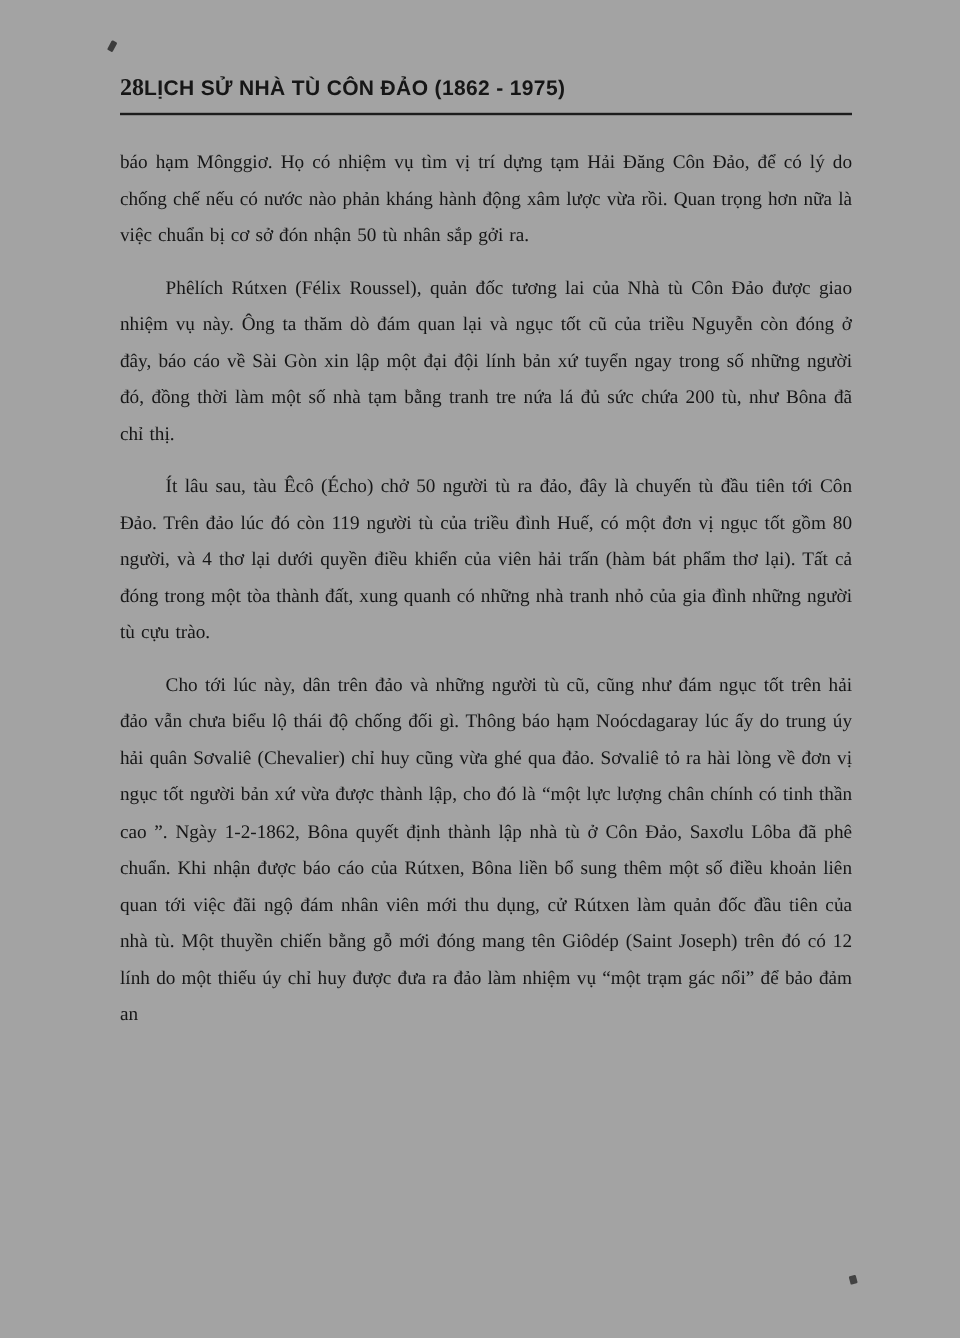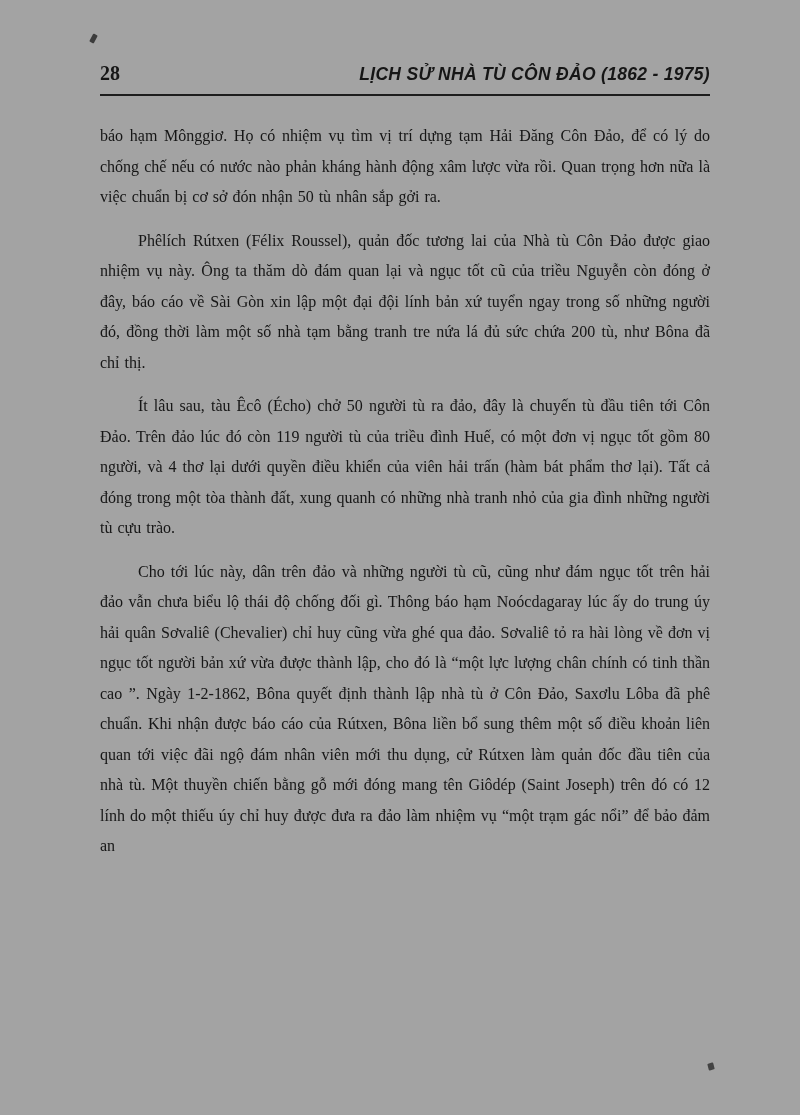--- a/index.html
+++ b/index.html
@@ -25,27 +25,25 @@
     border-bottom: 2px solid #1d1d1d;
     padding-bottom: 9px;
   }
   .pagenum {
     font-family: "Liberation Serif", serif;
     font-weight: bold;
     font-size: 20px;
   }
   .running-title {
     flex: 1;
-    text-align: right;
     font-family: "Liberation Sans", sans-serif;
     font-weight: bold;
     font-size: 17.5px;
     letter-spacing: 0.3px;
     white-space: nowrap;
-    font-style: italic;
   }
   .content {
     padding-top: 25px;
     font-size: 16px;
     line-height: 30.5px;
     text-align: justify;
     word-spacing: 1px;
   }
   .content p {
     margin: 0 0 13px 0;

